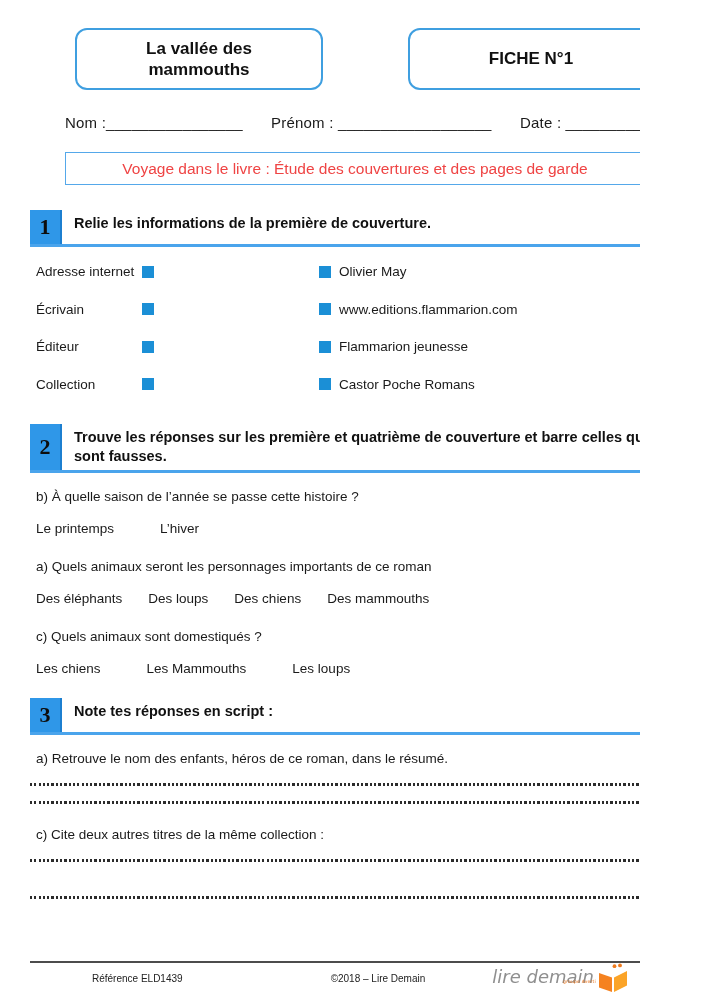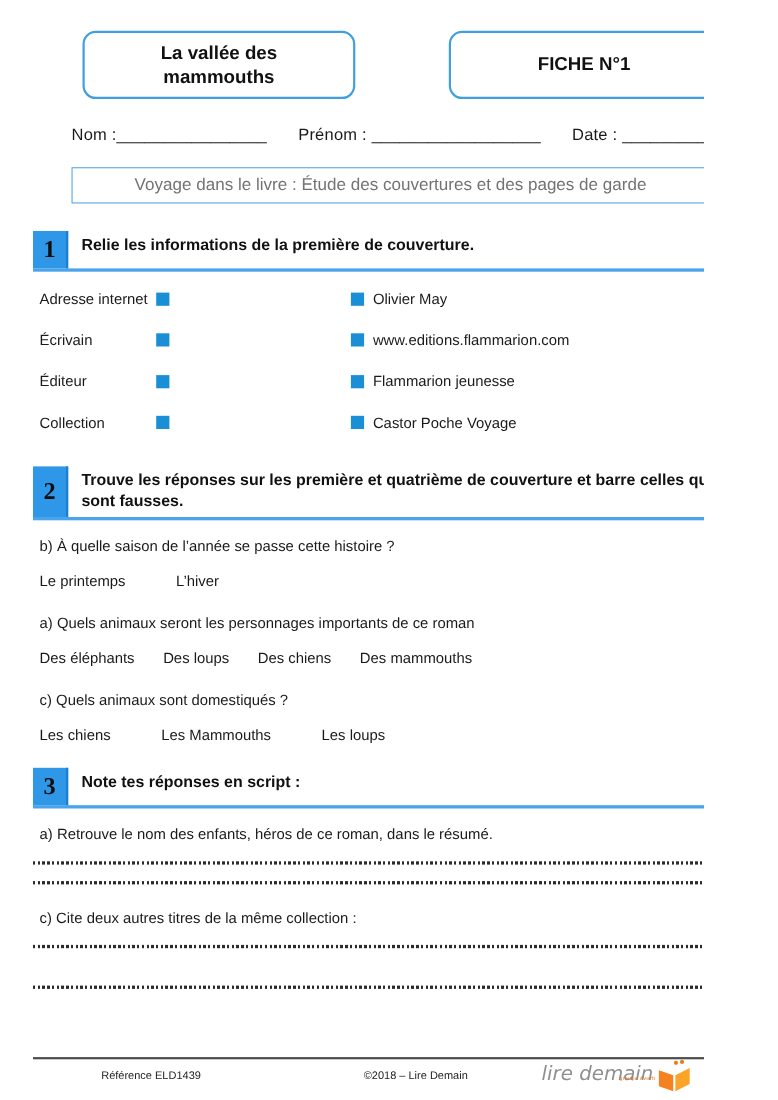--- a/index.html
+++ b/index.html
@@ -20,21 +20,21 @@
   
   .namerow {
     position:absolute; top:114px; left:65px; width:590px;
     font-size:15px; white-space:nowrap; letter-spacing:0.2px;
   }
   .namerow .fld { margin-right:24px; }
   
   .subtitle {
     position:absolute; top:152px; left:65px; width:580px; height:33px;
     border:1.5px solid #55a8ea; display:flex; align-items:center; justify-content:center;
-    font-size:15.5px; color:#737373; background:#fff;
+    font-size:15.5px; color:#ef4444; background:#fff;
   }
   
   .section { position:absolute; left:30px; width:655px; }
   .sec1 { top:210px; } .sec2 { top:424px; } .sec3 { top:698px; }
   .sec-head {
     display:flex; align-items:stretch; border-bottom:3px solid #4aa4ec;
   }
   .badge {
     flex:0 0 32px; min-height:34px; background:#2f97e8;
     border-right:2px solid #1c7fd0; display:flex; align-items:center; justify-content:center;
@@ -131,21 +131,21 @@
        <span class="bullet"></span>
        <span class="mspace"></span>
        <span class="bullet"></span>
        <span class="mright">Flammarion jeunesse</span>
      </div>
         <div class="mrow">
        <span class="mlabel">Collection</span>
        <span class="bullet"></span>
        <span class="mspace"></span>
        <span class="bullet"></span>
-       <span class="mright">Castor Poche Voyage</span>
+       <span class="mright">Castor Poche Romans</span>
      </div>
       </div>
   </div>
 
   <div class="section sec2">
     <div class="sec-head">
       <div class="badge">2</div>
       <div class="sec-title">Trouve les réponses sur les première et quatrième de couverture et barre celles qui sont fausses.</div>
     </div>
     <div>

